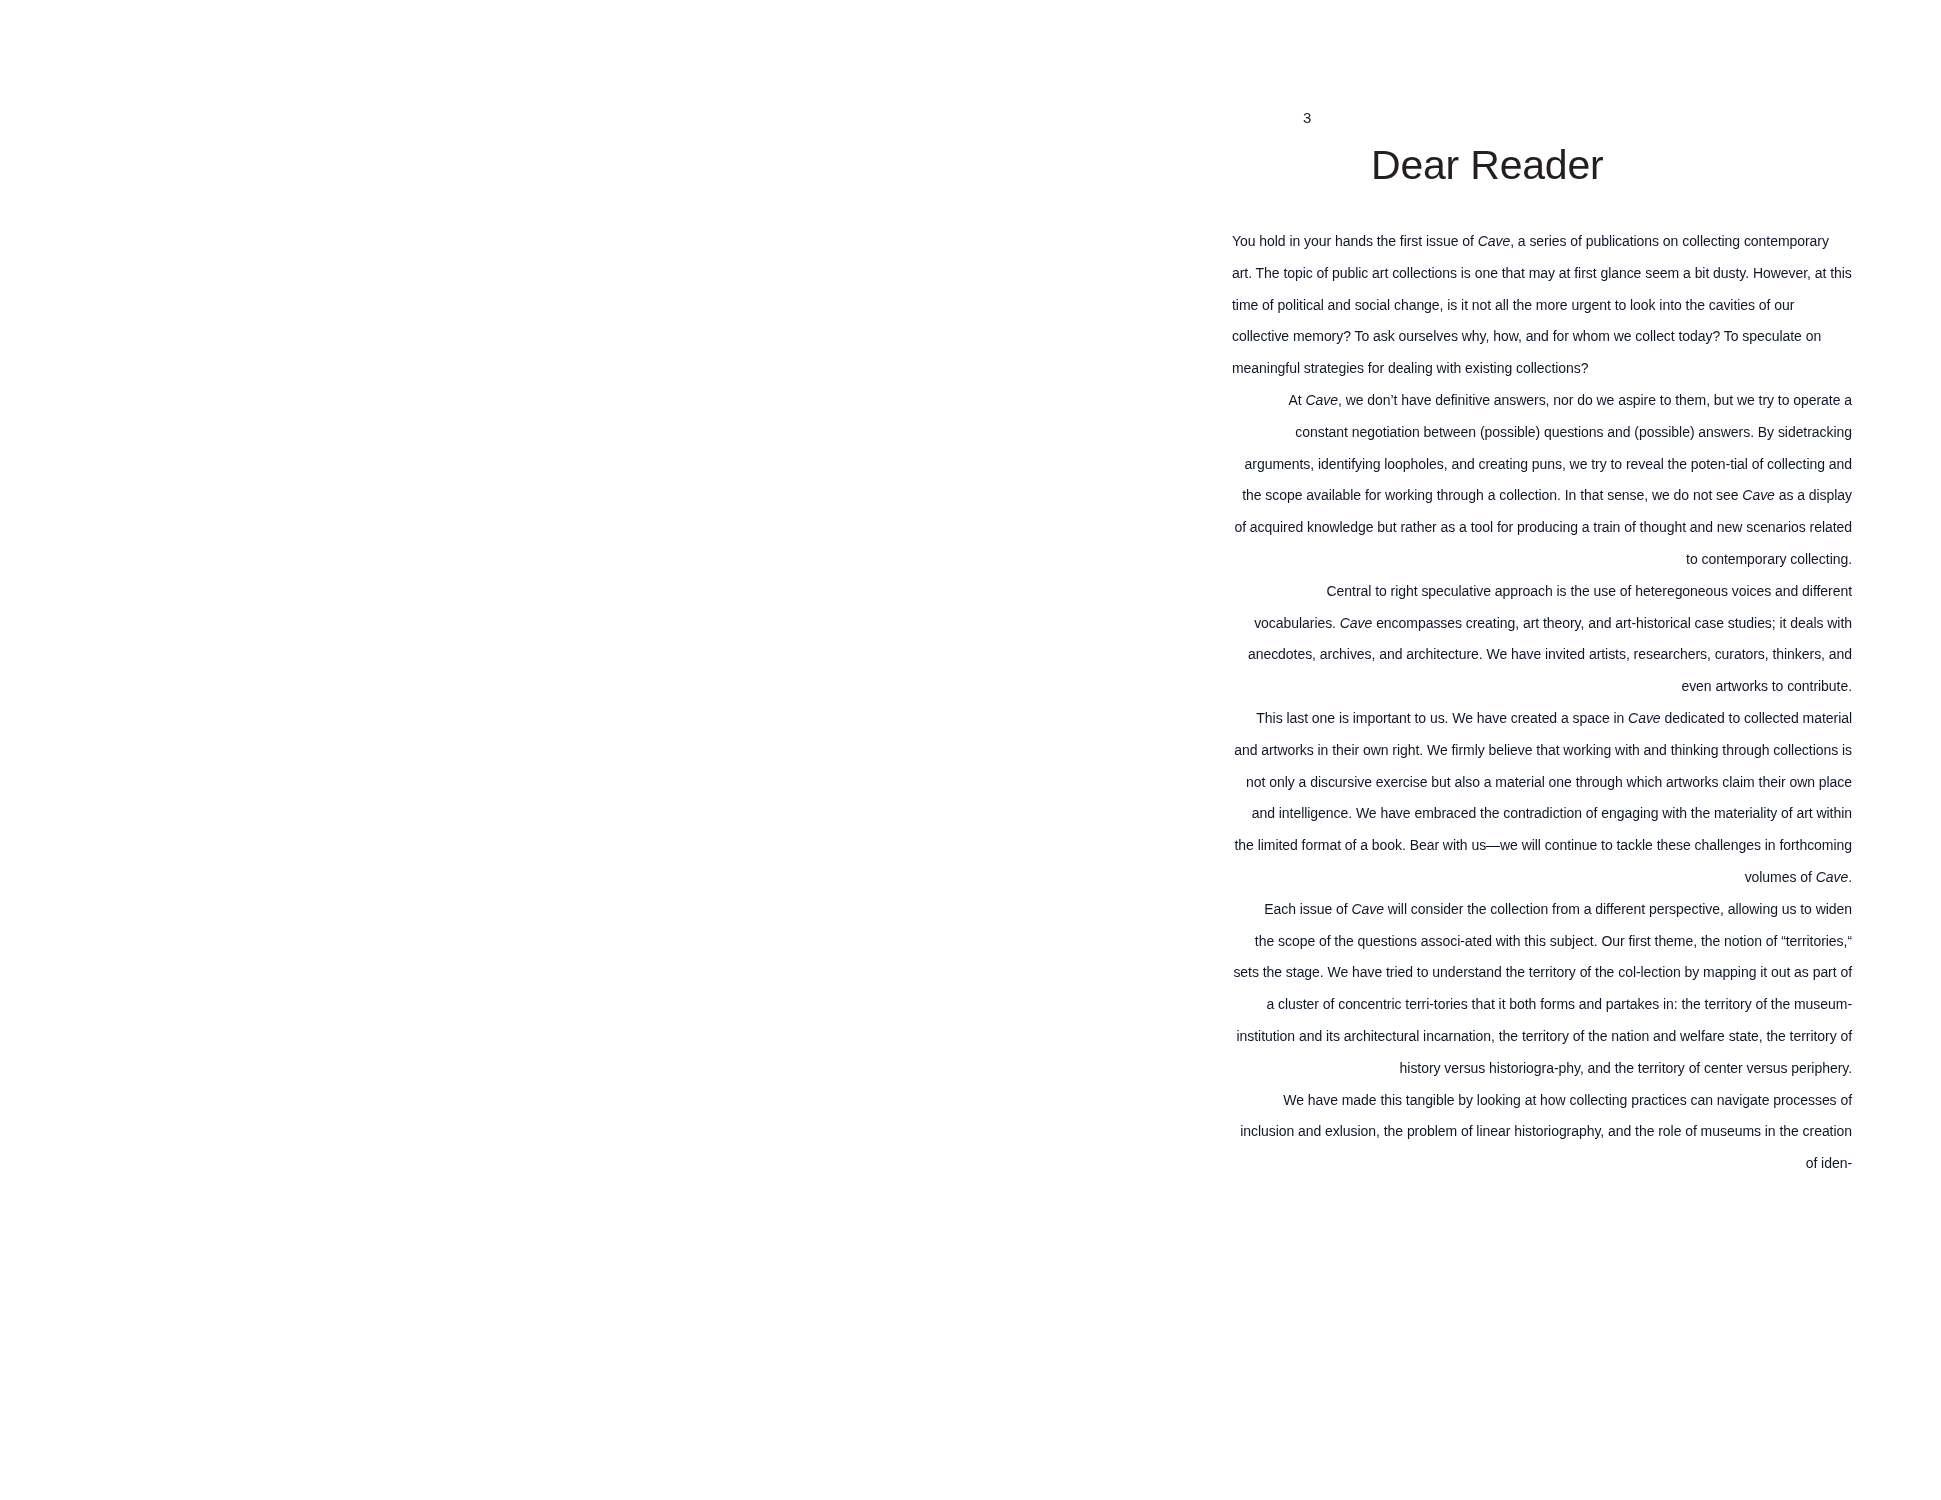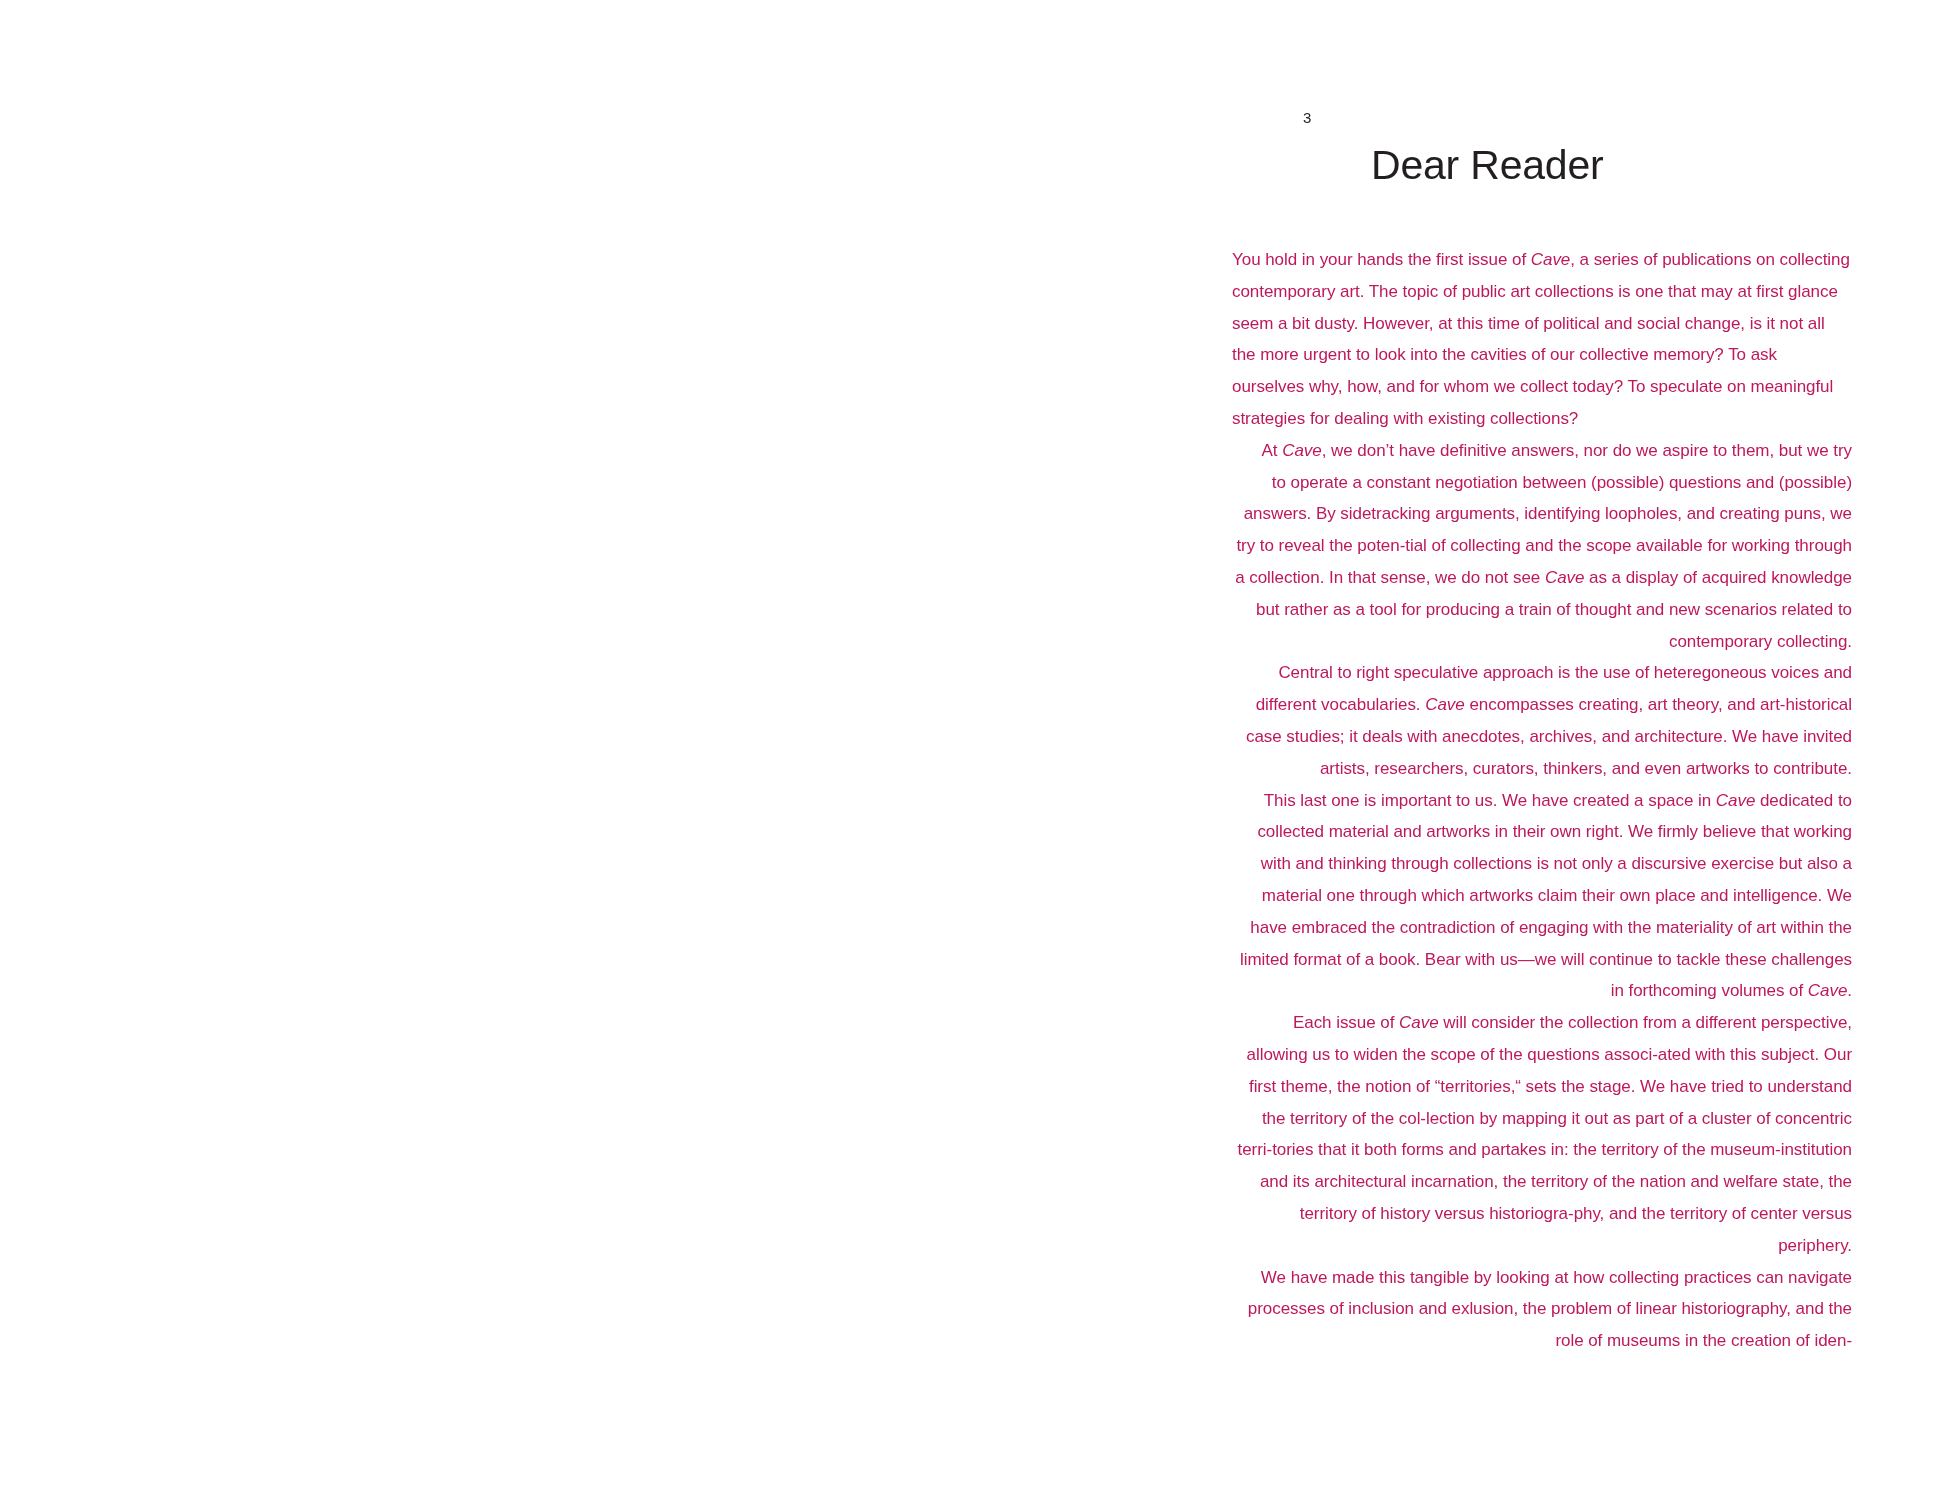--- a/index.html
+++ b/index.html
@@ -32,29 +32,29 @@
   .content {
     position: absolute;
     left: 1232px;
     top: 143px;
     width: 620px;
   }
   .title {
     font-size: 41px;
     font-weight: 400;
     line-height: 1.1;
-    margin: 0 0 56px 0;
+    margin: 0 0 38px 0;
     padding-left: 139px;
     color: #231f20;
     letter-spacing: -0.2px;
   }
   .body-text {
-    font-size: 17px;
+    font-size: 14px;
     line-height: 31.8px;
-    color: #be185d;
+    color: #0f172a;
     text-align: left;
     letter-spacing: -0.05px;
     margin-top: 20px;
   }
   .body-text p {
     margin: 0;
   }
   .body-text p.indent {
     text-indent: 23px;
     text-align: right;

